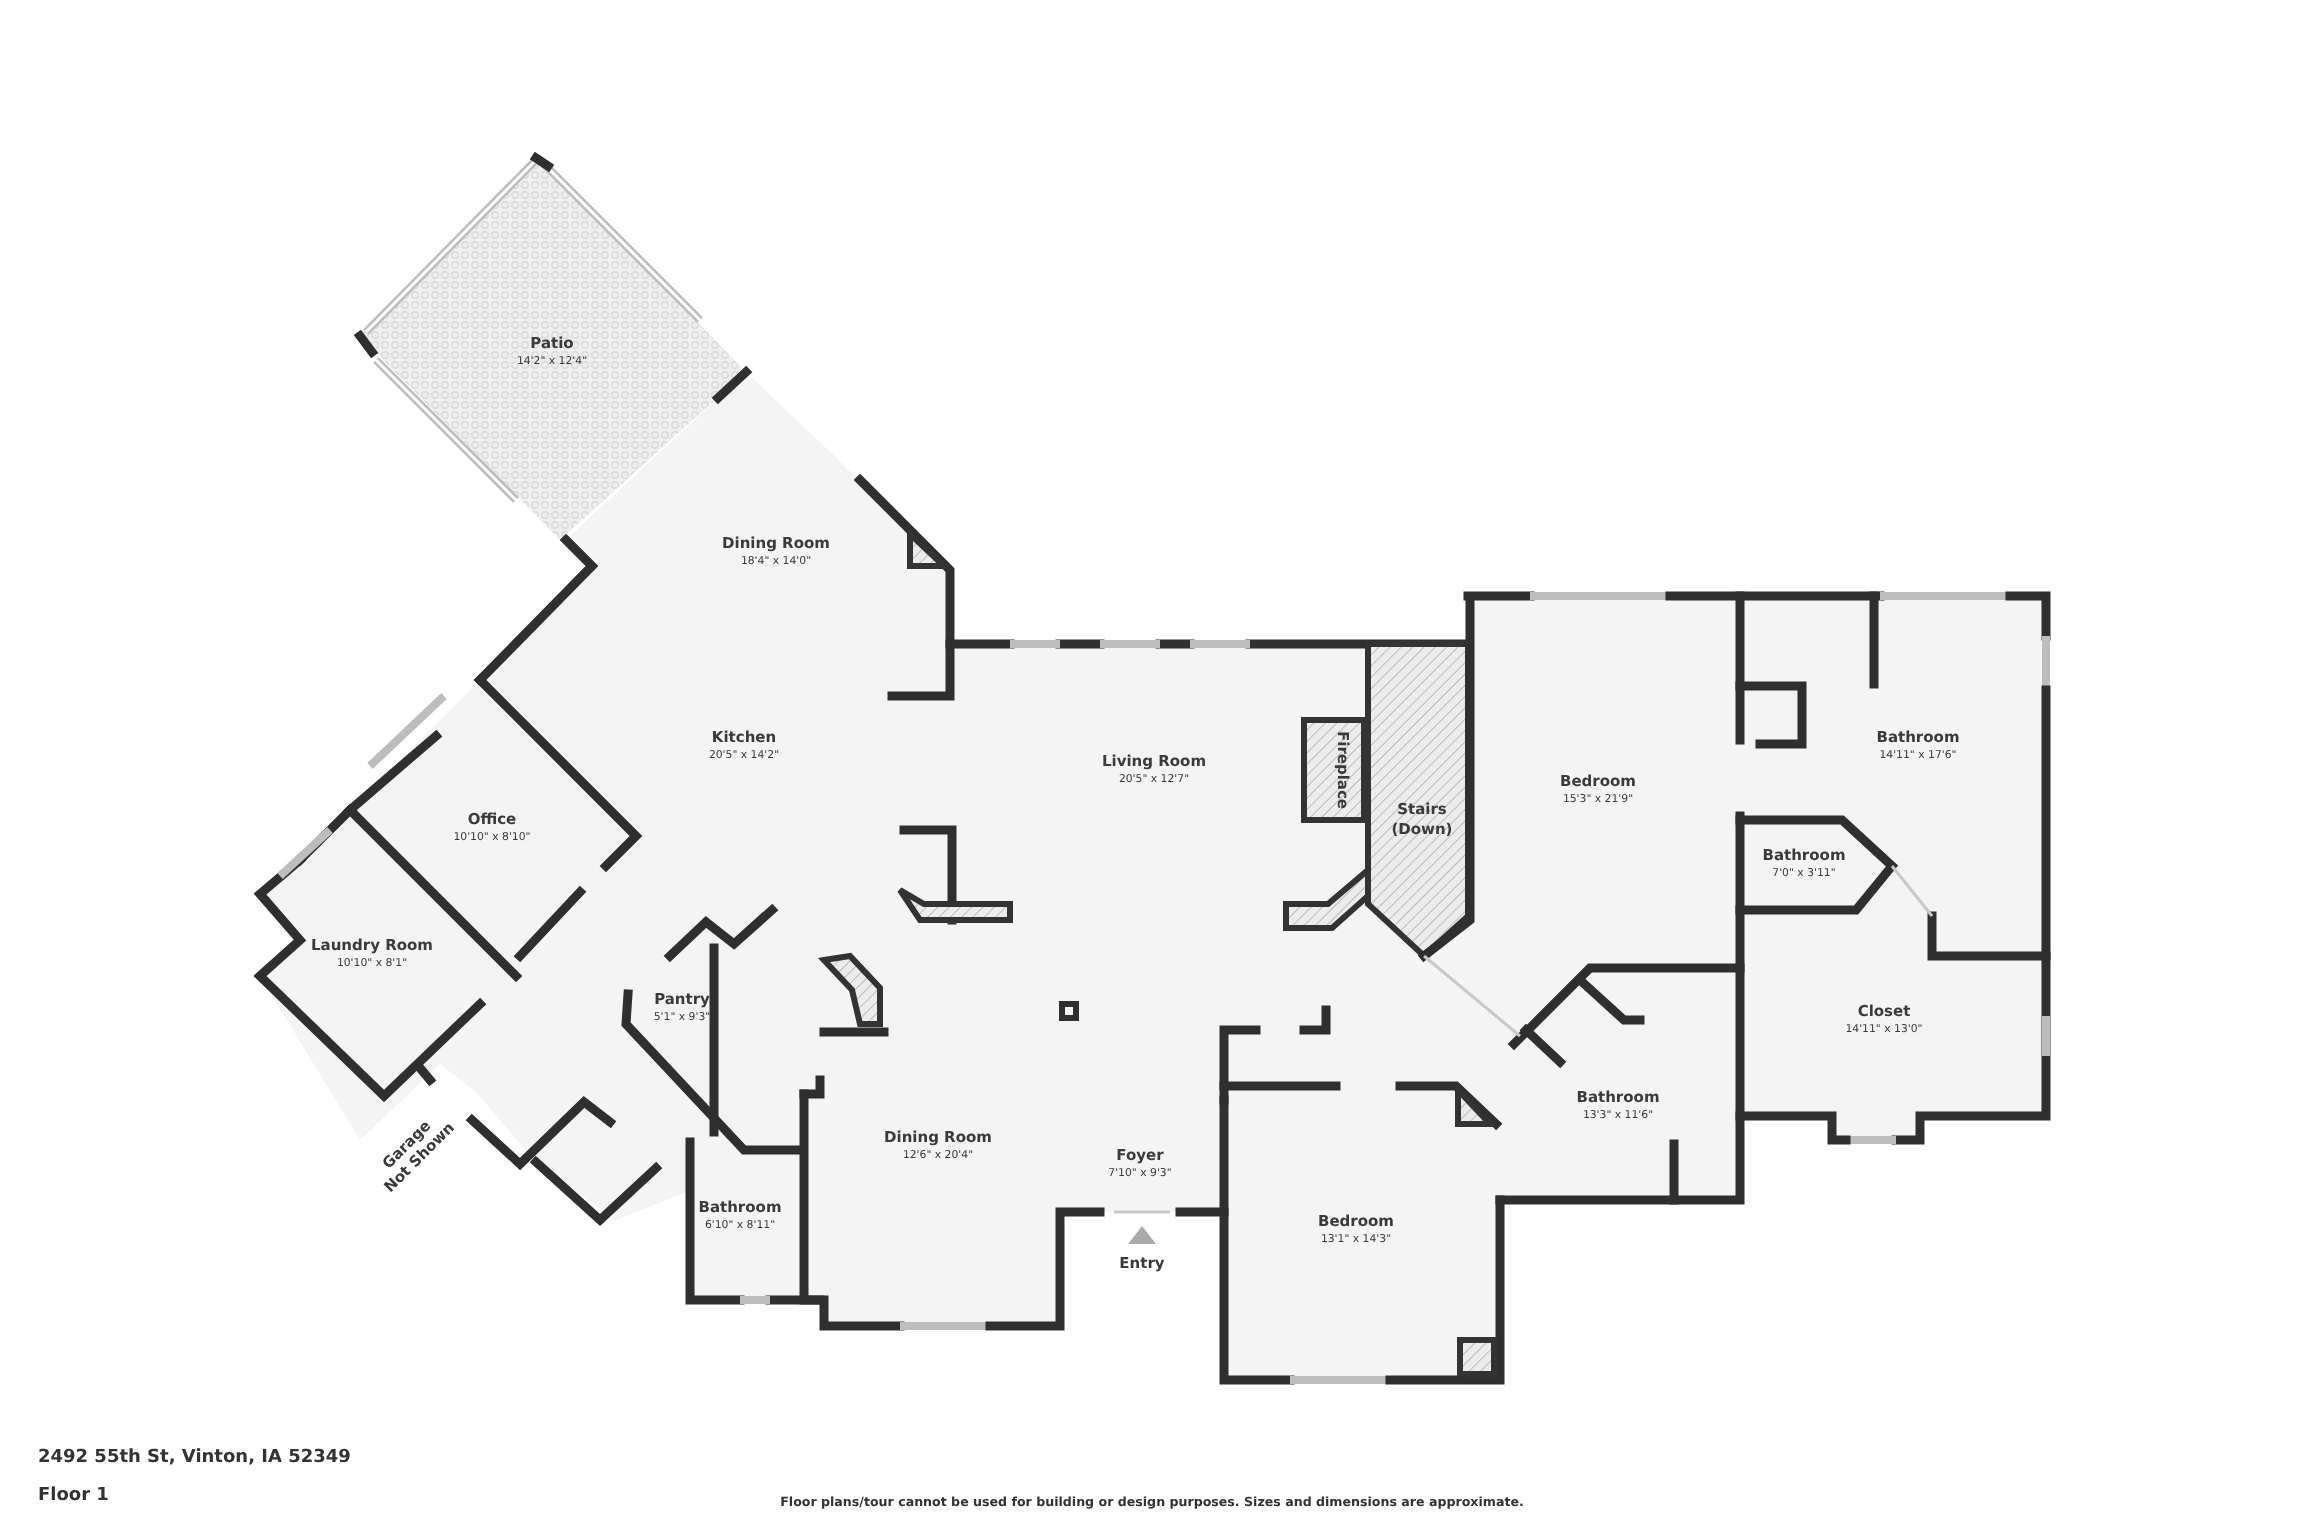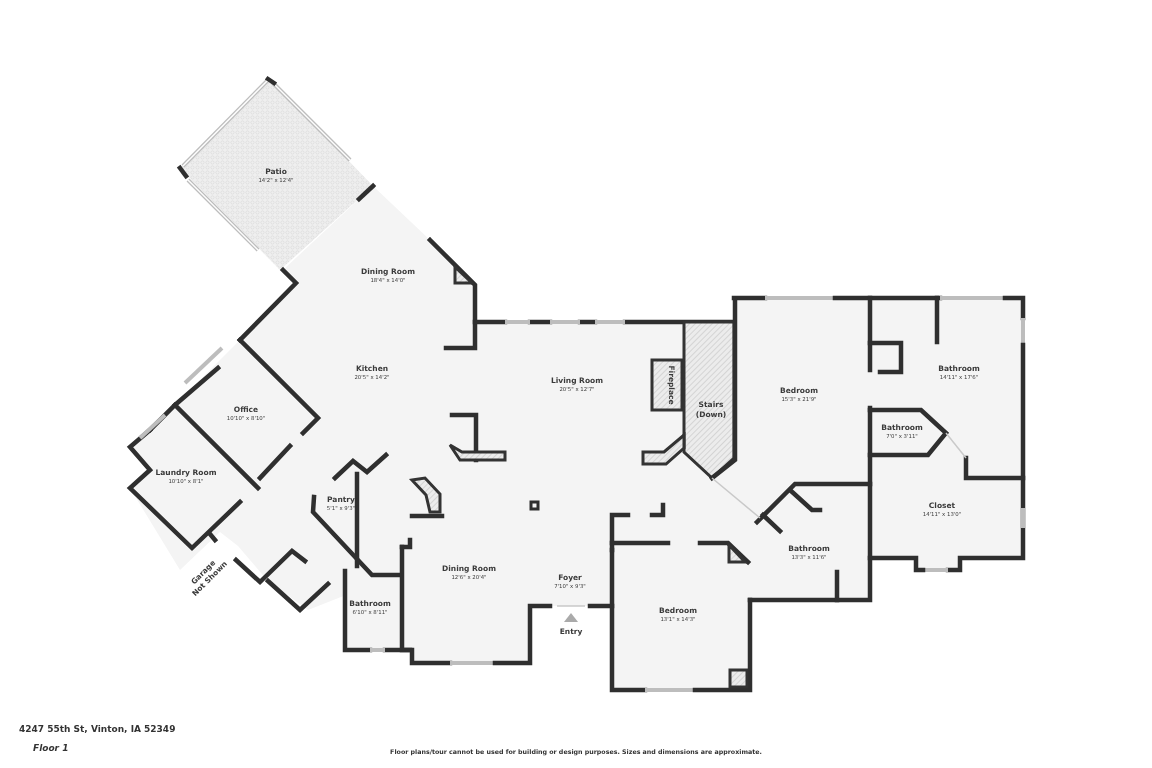--- a/index.html
+++ b/index.html
@@ -8,21 +8,21 @@
   .floor { fill: #f4f4f4; stroke: none; }
   .patio { fill: url(#dots); stroke: none; }
   .hatch { fill: url(#hatch); stroke: #333; stroke-width: 3; }
   .wall { stroke: #2f2f2f; stroke-width: 4.5; fill: none; stroke-linecap: square; }
   .thin { stroke: #c9c9c9; stroke-width: 1.5; fill: none; }
   .win { stroke: #bdbdbd; stroke-width: 4; fill: none; }
   .winc { stroke: #fdfdfd; stroke-width: 1.5; fill: none; }
   .rname { font-size: 7.5px; fill: #3a3a3a; text-anchor: middle; font-weight: 600; }
   .rdim { font-size: 5.4px; fill: #3a3a3a; text-anchor: middle; }
   .footer-address { position: absolute; left: 19px; top: 724px; font-size: 9px; font-weight: bold; color: #333; }
-  .footer-floor { position: absolute; left: 33px; top: 743px; font-size: 9px; font-weight: bold; color: #333; font-style: italic; }
+  .footer-floor { position: absolute; left: 19px; top: 743px; font-size: 9px; font-weight: bold; color: #333; }
   .disclaimer { position: absolute; left: 0; width: 1152px; top: 748px; text-align: center; font-size: 6.3px; font-weight: bold; color: #333; }
 </style>
 </head>
 <body>
 
 <svg id="plan" viewBox="0 0 1152 768" xmlns="http://www.w3.org/2000/svg">
   <defs>
     <pattern id="dots" width="5" height="5" patternUnits="userSpaceOnUse">
       <rect width="5" height="5" fill="#efefef"></rect>
       <circle cx="2.5" cy="2.5" r="1.6" fill="none" stroke="#dadada" stroke-width="0.7"></circle>
@@ -177,15 +177,15 @@
     <polygon points="571,613 564,622 578,622" fill="#aaaaaa"></polygon>
     <text class="rname" x="571" y="634">Entry</text>
 
     <g transform="translate(205,574) rotate(-45)">
       <text class="rname" x="0" y="0">Garage</text>
       <text class="rname" x="0" y="9">Not Shown</text>
     </g>
   </g>
 </svg>
 
-<div class="footer-address">4247 55th St, Vinton, IA 52349</div>
+<div class="footer-address">2492 55th St, Vinton, IA 52349</div>
 <div class="footer-floor">Floor 1</div>
 <div class="disclaimer">Floor plans/tour cannot be used for building or design purposes. Sizes and dimensions are approximate.</div>
 
 </body></html>

